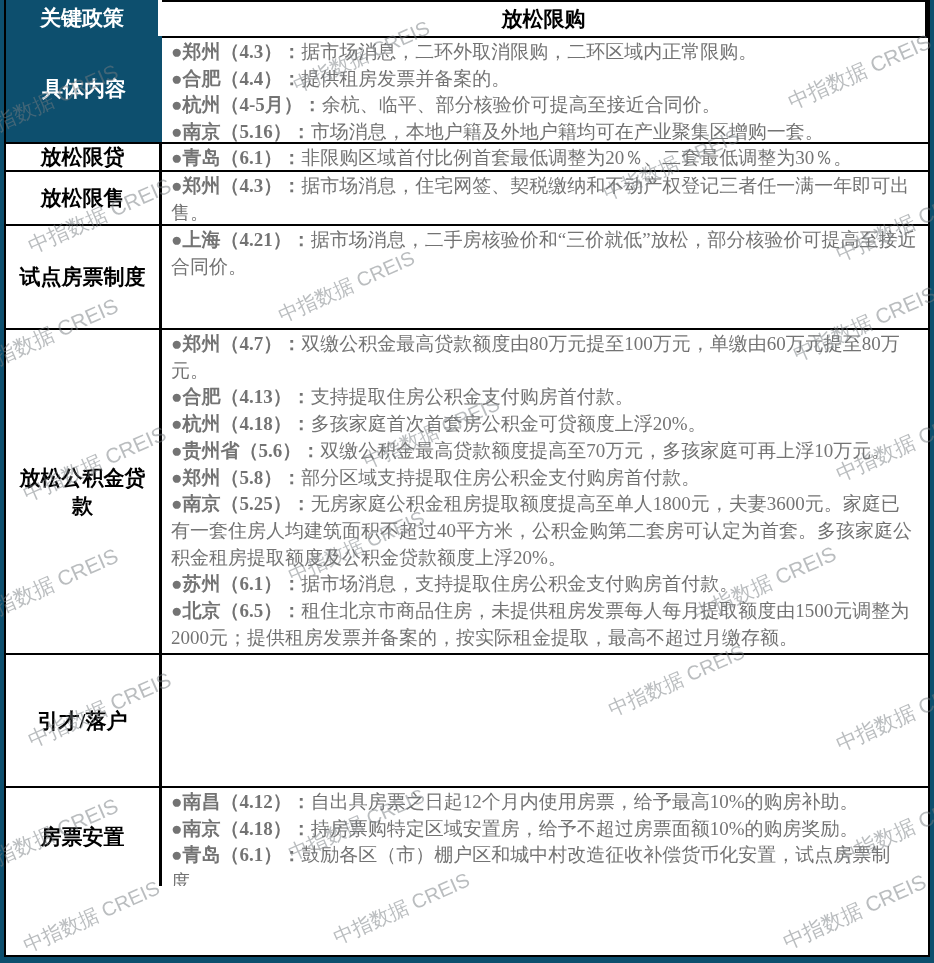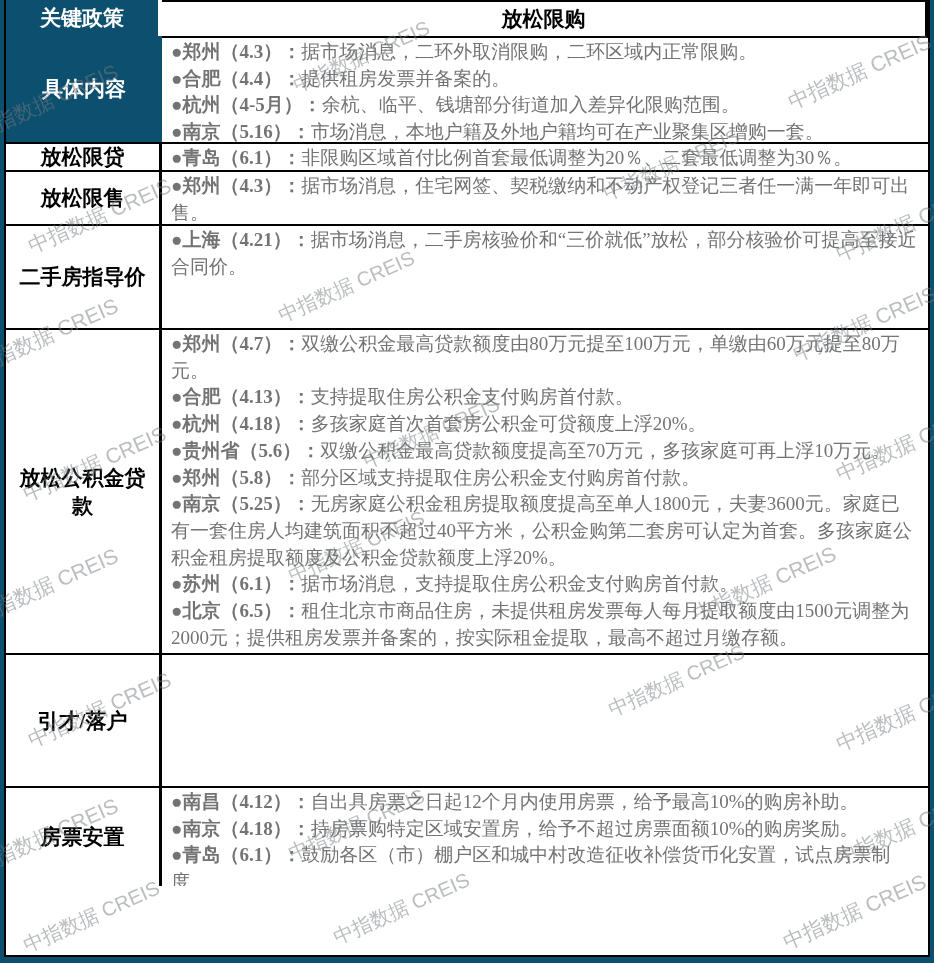--- a/index.html
+++ b/index.html
@@ -59,35 +59,35 @@
 <div class="page">
 
   <div class="policy-table">
     <div class="cell hcell left">关键政策</div>
     <div class="cell label-cell">放松限购</div>
 
     <div class="cell hcell">具体内容</div>
     <div class="cell content-cell">
       <div class="item"><span class="lead">●郑州（4.3）：</span><span>据市场消息，二环外取消限购，二环区域内正常限购。</span></div>
       <div class="item"><span class="lead">●合肥（4.4）：</span><span>提供租房发票并备案的。</span></div>
-      <div class="item"><span class="lead">●杭州（4-5月）：</span><span>余杭、临平、钱塘部分街道加入差异化限购范围。</span></div>
+      <div class="item"><span class="lead">●杭州（4-5月）：</span><span>余杭、临平、部分核验价可提高至接近合同价。</span></div>
       <div class="item"><span class="lead">●南京（5.16）：</span><span>市场消息，本地户籍及外地户籍均可在产业聚集区增购一套。</span></div>
     </div>
 
     <div class="cell label-cell">放松限贷</div>
     <div class="cell content-cell">
       <div class="item"><span class="lead">●青岛（6.1）：</span><span>非限购区域首付比例首套最低调整为20％、二套最低调整为30％。</span></div>
     </div>
 
     <div class="cell label-cell">放松限售</div>
     <div class="cell content-cell">
       <div class="item"><span class="lead">●郑州（4.3）：</span><span>据市场消息，住宅网签、契税缴纳和不动产权登记三者任一满一年即可出售。</span></div>
     </div>
 
-    <div class="cell label-cell">二手房指导价</div>
+    <div class="cell label-cell">试点房票制度</div>
     <div class="cell content-cell">
       <div class="item"><span class="lead">●上海（4.21）：</span><span>据市场消息，二手房核验价和“三价就低”放松，部分核验价可提高至接近合同价。</span></div>
     </div>
 
     <div class="cell label-cell">放松公积金贷款</div>
     <div class="cell content-cell">
       <div class="item"><span class="lead">●郑州（4.7）：</span><span>双缴公积金最高贷款额度由80万元提至100万元，单缴由60万元提至80万元。</span></div>
       <div class="item"><span class="lead">●合肥（4.13）：</span><span>支持提取住房公积金支付购房首付款。</span></div>
       <div class="item"><span class="lead">●杭州（4.18）：</span><span>多孩家庭首次首套房公积金可贷额度上浮20%。</span></div>
       <div class="item"><span class="lead">●贵州省（5.6）：</span><span>双缴公积金最高贷款额度提高至70万元，多孩家庭可再上浮10万元。</span></div>

